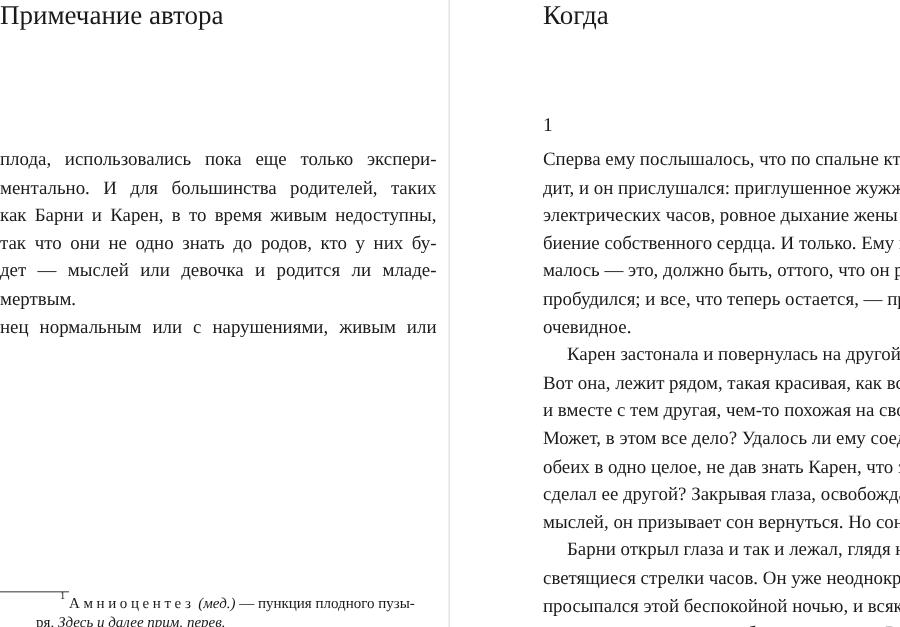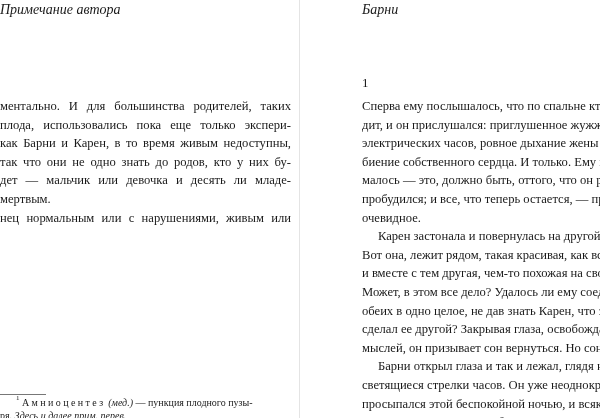--- a/index.html
+++ b/index.html
@@ -2,63 +2,63 @@
 <html><head>
 <meta charset="utf-8">
 <style>
   html, body { margin: 0; padding: 0; background: #ffffff; }
   body { width: 600px; height: 418px; overflow: hidden; position: relative;
          font-family: "Liberation Serif", "DejaVu Serif", serif; color: #1a1a1a; }
   .page { position: absolute; top: 0; height: 418px; overflow: hidden; background: #fff; }
   .page-left { left: 0; width: 299px; }
   .page-right { left: 300px; width: 300px; }
   .gutter { position: absolute; left: 299px; top: 0; width: 1px; height: 418px; background: #e4e4e4; }
-  .running-head { position: absolute; top: 1px; font-style: italic; font-size: 14px; line-height: 18px; }
+  .running-head { position: absolute; top: 1px; font-size: 18px; line-height: 18px; }
   .page-left .running-head { left: 0; }
   .page-right .running-head { left: 62px; }
   .text { position: absolute; font-size: 12.6px; line-height: 18.6px; text-align: justify; }
   .page-left .text { left: 0; top: 97px; width: 291px; }
   .page-right .text { left: 62px; top: 97px; width: 240px; }
   .chapter-num { position: absolute; left: 62px; top: 75px; font-size: 13px; line-height: 16px; }
   .line { display: block; text-align: justify; text-align-last: justify; white-space: nowrap; }
   .line.last { text-align-last: left; }
   .line.ind { padding-left: 16px; }
   sup { font-size: 7px; vertical-align: 6px; line-height: 0; }
   .footrule { position: absolute; left: 0; top: 394px; width: 46px; height: 1px; background: #777; }
   .footnote { position: absolute; left: 0; top: 396px; width: 290px; font-size: 10px; line-height: 13px; }
-  .footnote .line { text-align-last: left; }
+  .footnote .line { text-align-last: left; margin-left: 24px; }
   .spaced { letter-spacing: 2.4px; }
   .fn-ind { padding-left: 16px; }
   em { font-style: italic; }
 </style>
 </head>
 <body>
 
 <div class="page page-left">
   <div class="running-head">Примечание автора</div>
   <div class="text">
+    <span class="line">плода, использовались пока еще только экспери-</span>
     <span class="line">ментально. И для большинства родителей, таких</span>
-    <span class="line">плода, использовались пока еще только экспери-</span>
     <span class="line">как Барни и Карен, в то время живым недоступны,</span>
     <span class="line">так что они не одно знать до родов, кто у них бу-</span>
-    <span class="line">дет — мальчик или девочка и десять ли младе-</span>
+    <span class="line">дет — мыслей или девочка и родится ли младе-</span>
     <span class="line last">мертвым.</span>
     <span class="line">нец нормальным или с нарушениями, живым или</span>
   </div>
   <div class="footrule"></div>
   <div class="footnote">
     <span class="line fn-ind"><sup>1</sup> <span class="spaced">Амниоцентез</span> <em>(мед.)</em><span> — пункция плодного пузы-</span></span>
     <span class="line"><span>ря. </span><em>Здесь и далее прим. перев.</em></span>
   </div>
 </div>
 
 <div class="gutter"></div>
 
 <div class="page page-right">
-  <div class="running-head">Барни</div>
+  <div class="running-head">Когда</div>
   <div class="chapter-num">1</div>
   <div class="text" id="right-text">
       <span class="line">Сперва ему послышалось, что по спальне кто-то хо-</span>
       <span class="line">дит, и он прислушался: приглушенное жужжание</span>
       <span class="line">электрических часов, ровное дыхание жены сбоку,</span>
       <span class="line">биение собственного сердца. И только. Ему поду-</span>
       <span class="line">малось — это, должно быть, оттого, что он резко</span>
       <span class="line">пробудился; и все, что теперь остается, — признать</span>
       <span class="line last">очевидное.</span>
       <span class="line ind">Карен застонала и повернулась на другой бок.</span>

